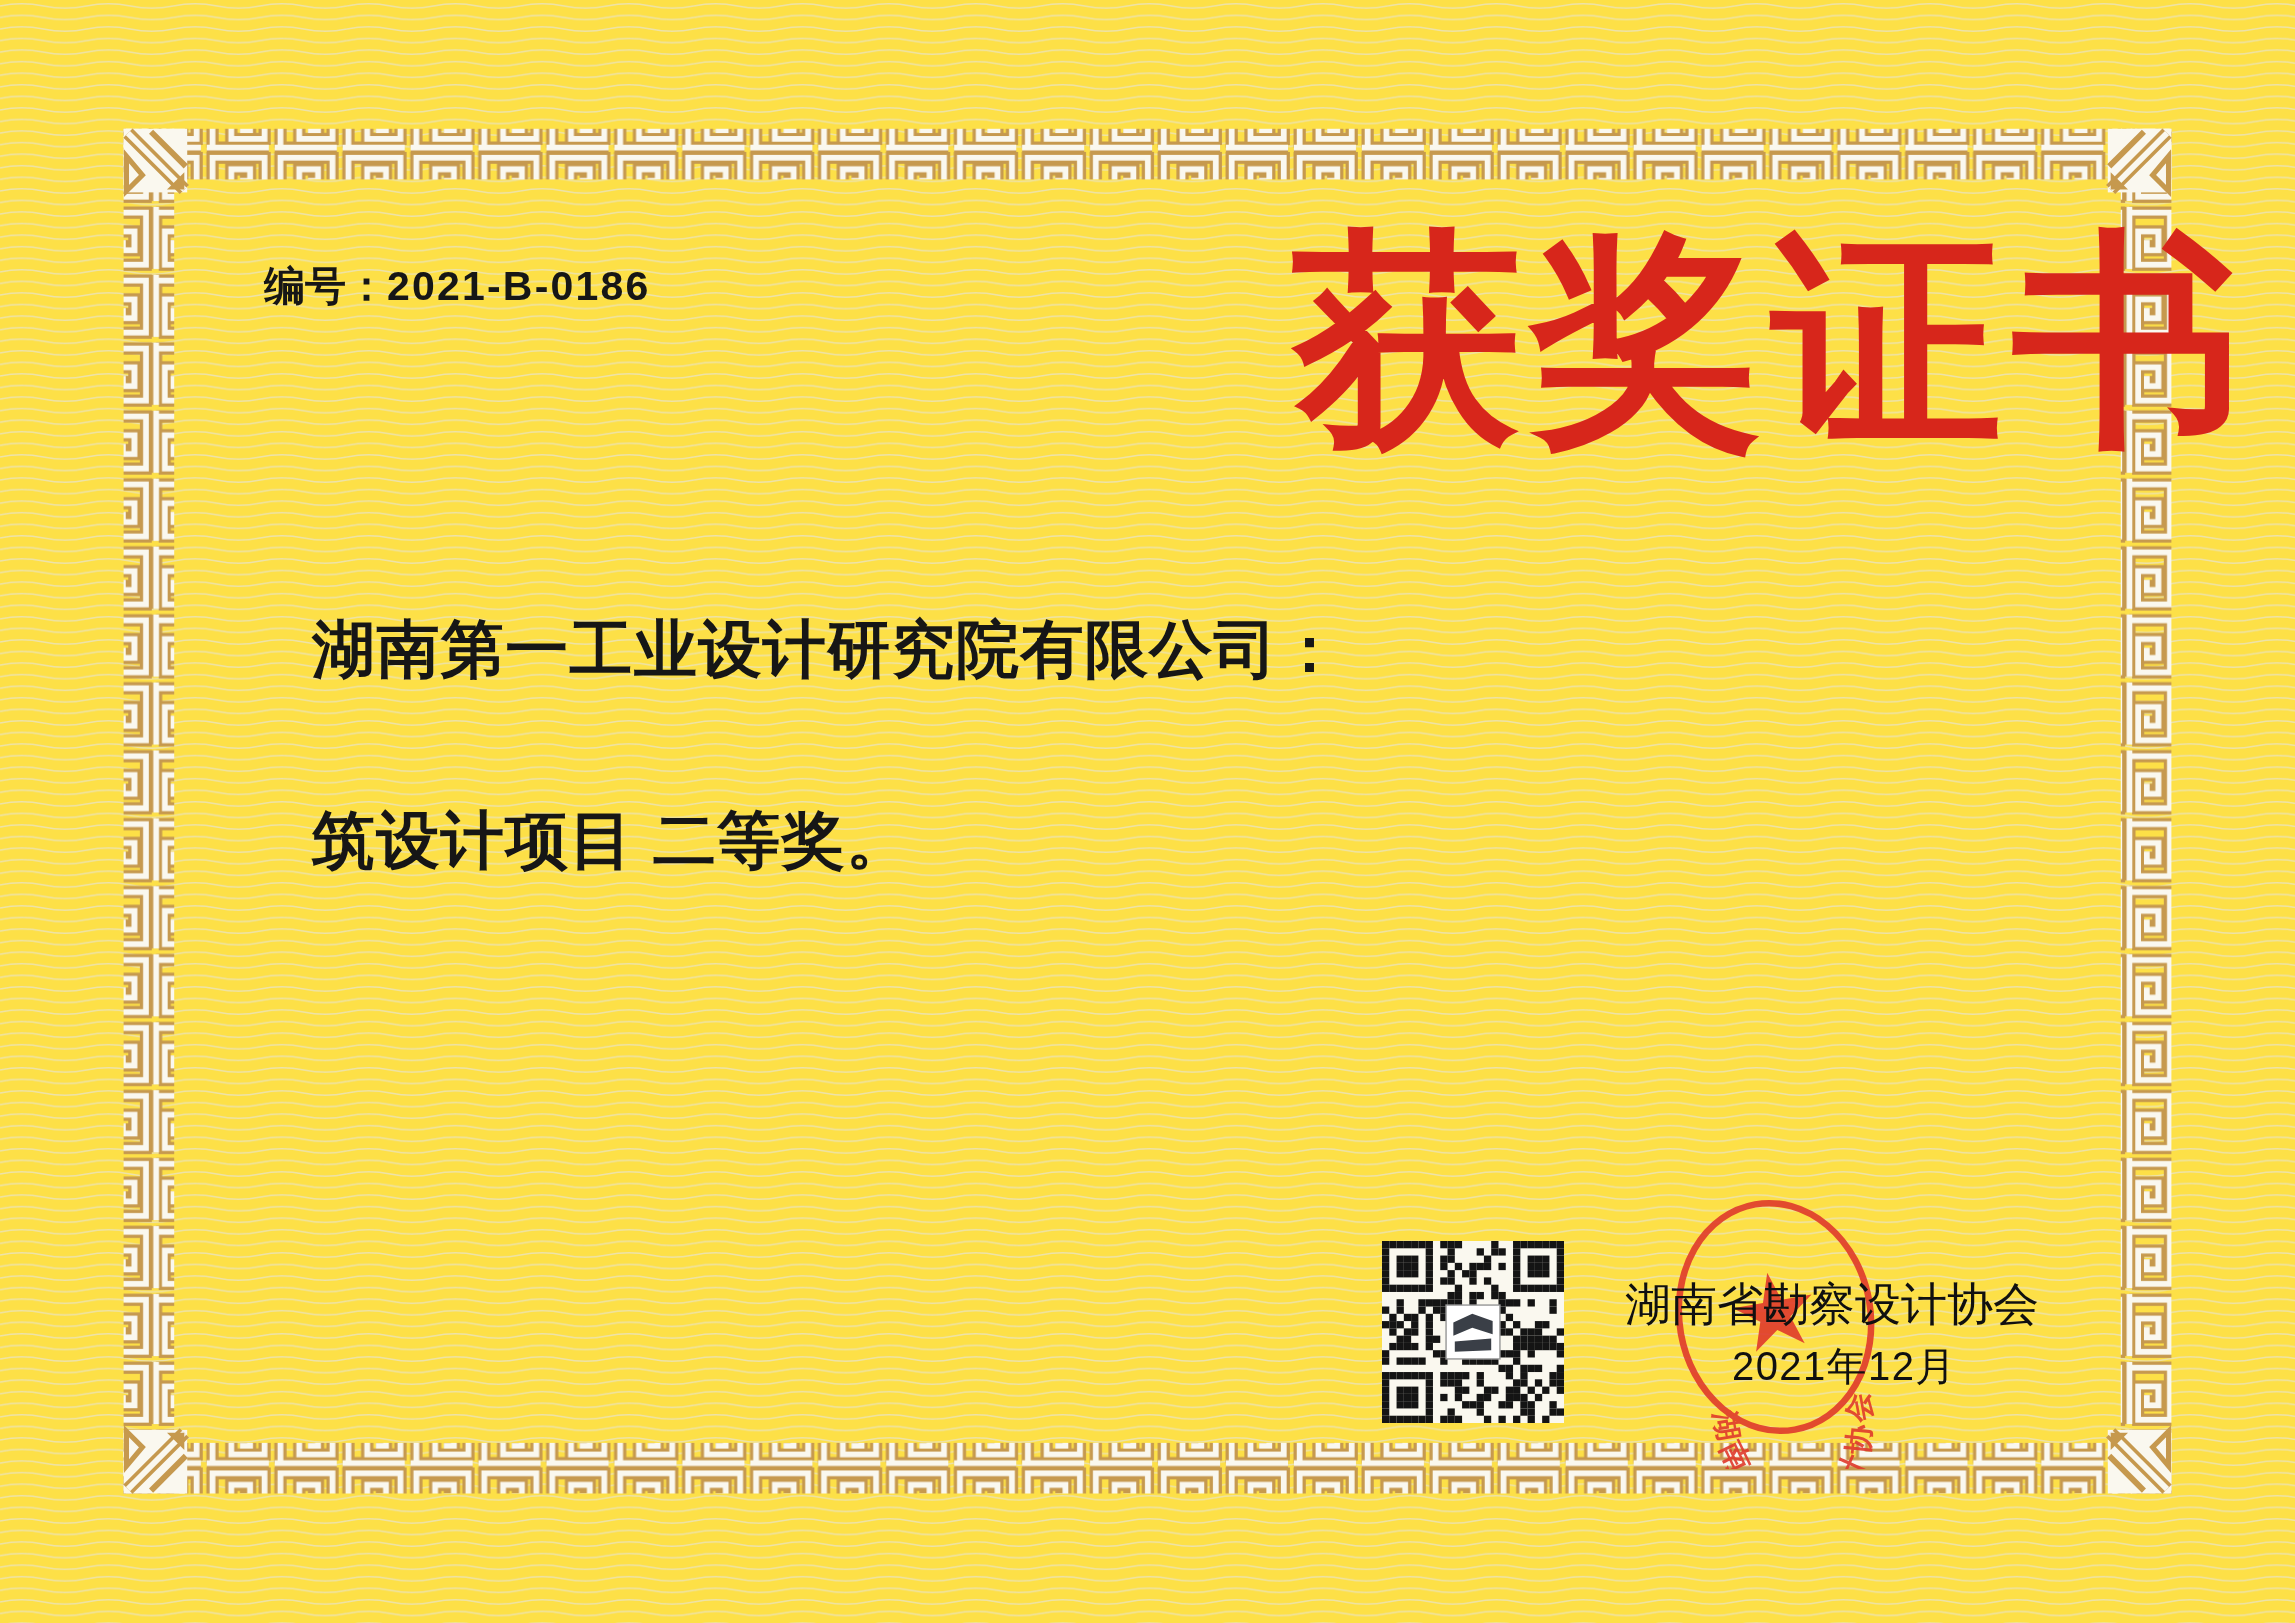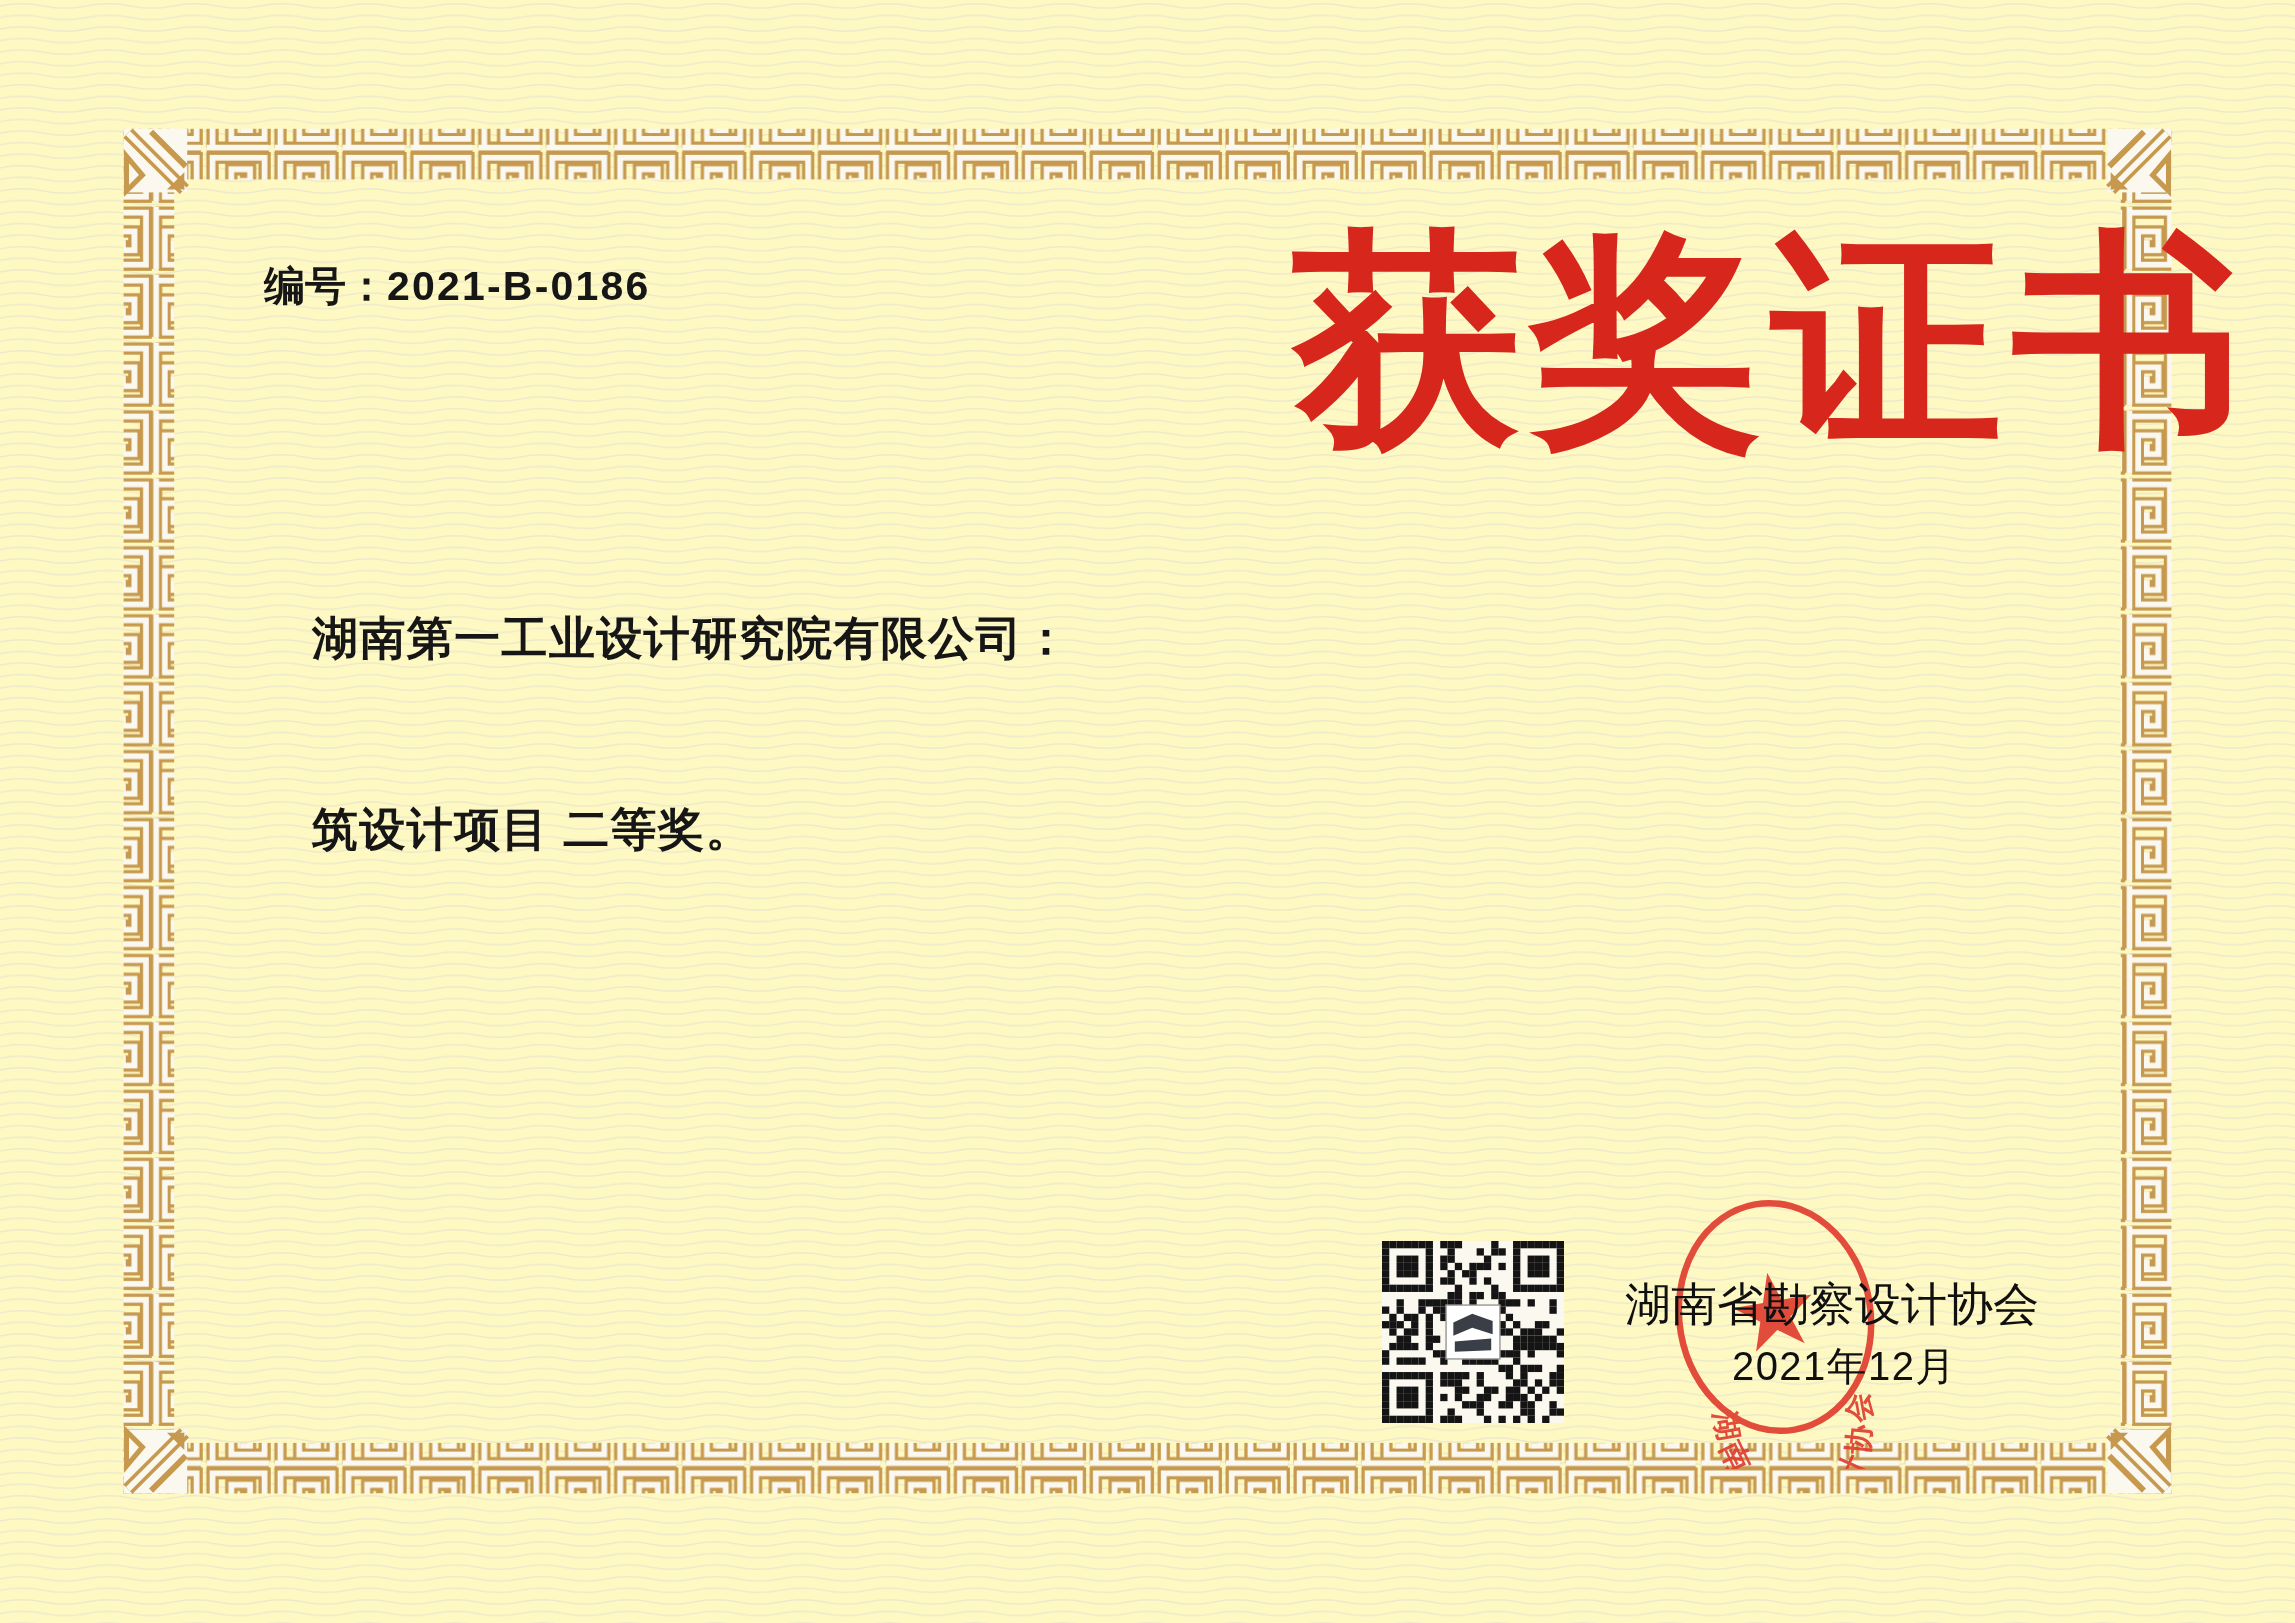--- a/index.html
+++ b/index.html
@@ -1,19 +1,19 @@
 <!DOCTYPE html>
 <html style="font-size:11.6px"><head>
 <meta charset="utf-8">
 <style>
   html,body{margin:0;padding:0;}
   .page{
     position:relative;
     width:2295px;height:1623px;
-    background:#fef9c3;
+    background:#fde047;
     overflow:hidden;
     font-family:"Liberation Sans",sans-serif;
     color:#161616;
   }
   .layer{position:absolute;left:0;top:0;}
   
   .serial{
     position:absolute;left:264px;top:262px;
     font-size:41px;line-height:1.2;white-space:nowrap;
   }
@@ -25,21 +25,21 @@
     text-align:right;
     font-size:230px;line-height:1.2;
     font-weight:900;
     letter-spacing:10px;
     font-family:"DejaVu Serif","Liberation Serif",serif;
     white-space:nowrap;
   }
   
   .bodyline{
     position:absolute;
-    font-size:46px;line-height:1.3;
+    font-size:63px;line-height:1.3;
     font-weight:700;letter-spacing:1.4px;
     white-space:nowrap;color:#161616;
   }
   .bl1{left:312px;top:609px;}
   .bl2{left:406px;top:704px;}
   .bl3{left:312px;top:800px;}
   .bl4{left:406px;top:894px;}
   
   .org{
     position:absolute;left:1625px;top:1274px;

